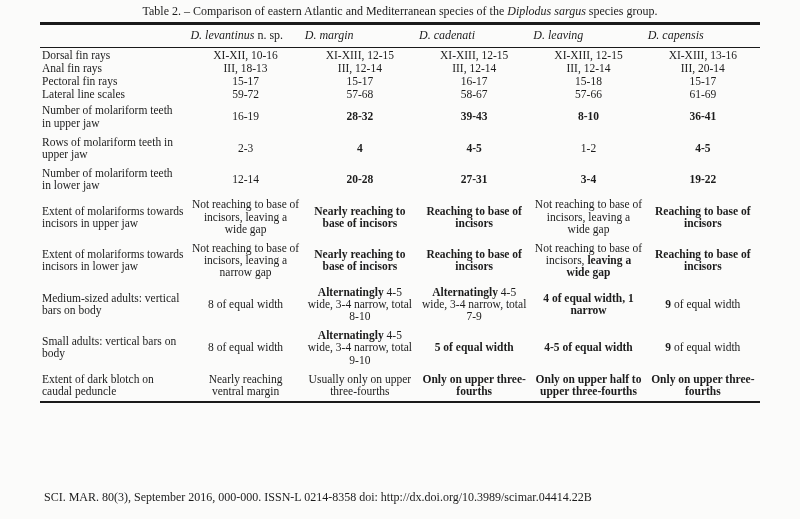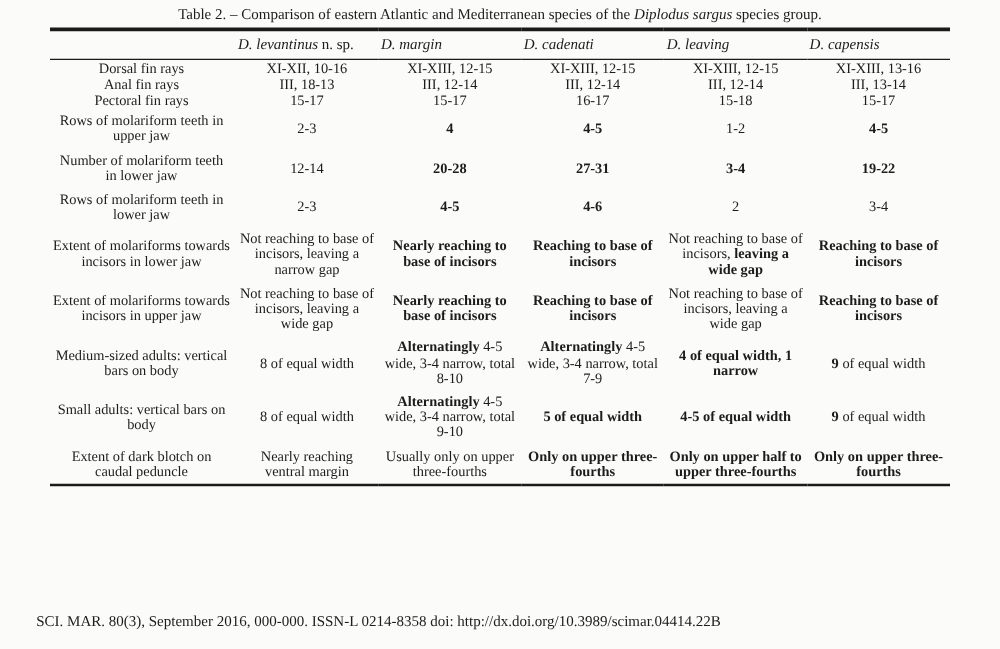--- a/index.html
+++ b/index.html
@@ -41,37 +41,37 @@
   col.label-col { width: 148px; }
   col.data-col { width: 114px; }
   thead th {
     border-bottom: 1.2px solid var(--rule);
     font-weight: normal;
     font-size: 12px;
     text-align: left;
     padding: 4px 2px 5px 2px;
   }
   tbody th.row-label {
-    text-align: center;
+    text-align: left;
     font-weight: normal;
     padding: 1px 4px 1px 2px;
     vertical-align: middle;
     margin-left: 19px;
   }
   tbody td {
     text-align: center;
     padding: 1px 3px;
     vertical-align: middle;
   }
   tbody tr.compact th.row-label, tbody tr.compact td { padding-top: 0.5px; padding-bottom: 0.5px; }
   tbody tr.spaced th.row-label, tbody tr.spaced td { padding-top: 3.5px; padding-bottom: 3.5px; }
   tbody b { font-weight: bold; }
   .footer {
     position: absolute;
-    left: 29px;
+    left: 44px;
     bottom: 14px;
     font-size: 12px;
     white-space: nowrap;
   }
 </style>
 </head>
 <body>
 
 <div class="page">
 
@@ -106,68 +106,76 @@
           <td><span>XI-XIII, 12-15</span></td>
           <td><span>XI-XIII, 12-15</span></td>
           <td><span>XI-XIII, 13-16</span></td>
         </tr>
         <tr class="compact">
           <th class="row-label" scope="row">Anal fin rays</th>
           <td><span>III, 18-13</span></td>
           <td><span>III, 12-14</span></td>
           <td><span>III, 12-14</span></td>
           <td><span>III, 12-14</span></td>
-          <td><span>III, 13-14</span></td>
+          <td><span>III, 20-14</span></td>
         </tr>
         <tr class="compact">
           <th class="row-label" scope="row">Pectoral fin rays</th>
           <td><span>15-17</span></td>
           <td><span>15-17</span></td>
           <td><span>16-17</span></td>
           <td><span>15-18</span></td>
           <td><span>15-17</span></td>
         </tr>
+        <tr class="compact">
+          <th class="row-label" scope="row">Lateral line scales</th>
+          <td><span>59-72</span></td>
+          <td><span>57-68</span></td>
+          <td><span>58-67</span></td>
+          <td><span>57-66</span></td>
+          <td><span>61-69</span></td>
+        </tr>
+        <tr class="spaced">
+          <th class="row-label" scope="row">Number of molariform teeth in upper jaw</th>
+          <td><span>16-19</span></td>
+          <td><b>28-32</b></td>
+          <td><b>39-43</b></td>
+          <td><b>8-10</b></td>
+          <td><b>36-41</b></td>
+        </tr>
         <tr class="spaced">
           <th class="row-label" scope="row">Rows of molariform teeth in upper jaw</th>
           <td><span>2-3</span></td>
           <td><b>4</b></td>
           <td><b>4-5</b></td>
           <td><span>1-2</span></td>
           <td><b>4-5</b></td>
         </tr>
         <tr class="spaced">
           <th class="row-label" scope="row">Number of molariform teeth in lower jaw</th>
           <td><span>12-14</span></td>
           <td><b>20-28</b></td>
           <td><b>27-31</b></td>
           <td><b>3-4</b></td>
           <td><b>19-22</b></td>
         </tr>
         <tr class="spaced">
-          <th class="row-label" scope="row">Rows of molariform teeth in lower jaw</th>
-          <td><span>2-3</span></td>
-          <td><b>4-5</b></td>
-          <td><b>4-6</b></td>
-          <td><span>2</span></td>
-          <td><span>3-4</span></td>
+          <th class="row-label" scope="row">Extent of molariforms towards incisors in upper jaw</th>
+          <td><span>Not reaching to base of incisors, leaving a wide gap</span></td>
+          <td><b>Nearly reaching to base of incisors</b></td>
+          <td><b>Reaching to base of incisors</b></td>
+          <td><span>Not reaching to base of incisors, leaving a wide gap</span></td>
+          <td><b>Reaching to base of incisors</b></td>
         </tr>
         <tr class="spaced">
           <th class="row-label" scope="row">Extent of molariforms towards incisors in lower jaw</th>
           <td><span>Not reaching to base of incisors, leaving a narrow gap</span></td>
           <td><b>Nearly reaching to base of incisors</b></td>
           <td><b>Reaching to base of incisors</b></td>
           <td><span>Not reaching to base of incisors, </span><b>leaving a wide gap</b></td>
-          <td><b>Reaching to base of incisors</b></td>
-        </tr>
-        <tr class="spaced">
-          <th class="row-label" scope="row">Extent of molariforms towards incisors in upper jaw</th>
-          <td><span>Not reaching to base of incisors, leaving a wide gap</span></td>
-          <td><b>Nearly reaching to base of incisors</b></td>
-          <td><b>Reaching to base of incisors</b></td>
-          <td><span>Not reaching to base of incisors, leaving a wide gap</span></td>
           <td><b>Reaching to base of incisors</b></td>
         </tr>
         <tr class="spaced">
           <th class="row-label" scope="row">Medium-sized adults: vertical bars on body</th>
           <td><span>8 of equal width</span></td>
           <td><b>Alternatingly</b><span> 4-5 wide, 3-4 narrow, total 8-10</span></td>
           <td><b>Alternatingly</b><span> 4-5 wide, 3-4 narrow, total 7-9</span></td>
           <td><b>4 of equal width, 1 narrow</b></td>
           <td><b>9</b><span> of equal width</span></td>
         </tr>

